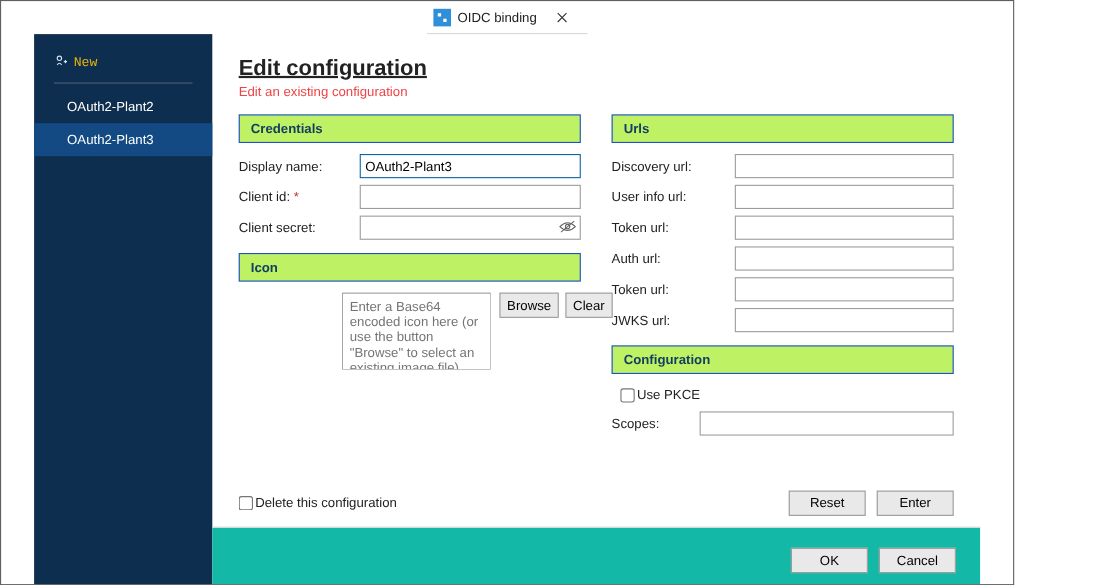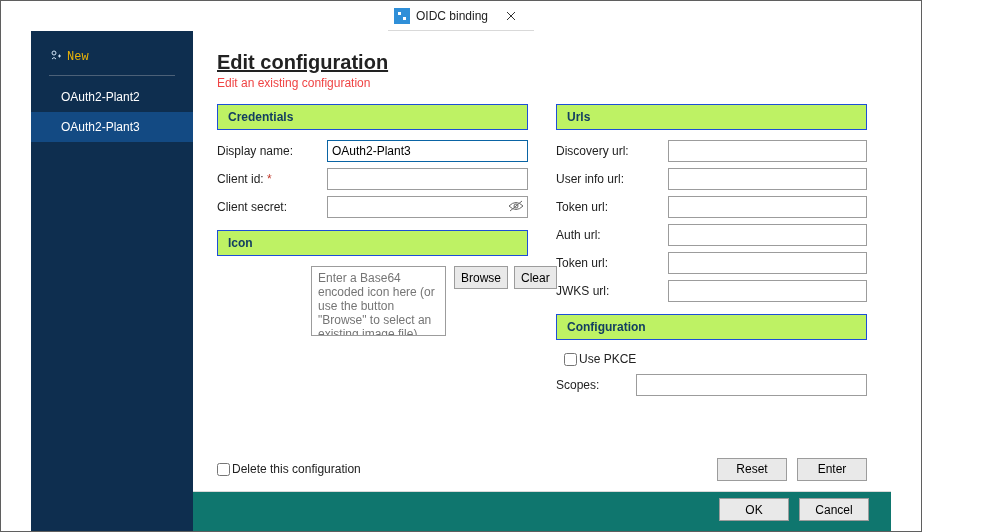--- a/index.html
+++ b/index.html
@@ -33,21 +33,21 @@
   input.text.focused { border-color:#0a64a4; outline:none; }
   .secret-wrap { position:relative; }
   .eye-icon { position:absolute; right:4px; top:50%; transform:translateY(-50%); color:#666; font-size:14px; pointer-events:auto; cursor:default; }
 
   .icon-row { display:grid; grid-template-columns:86px 1fr 74px; gap:8px; align-items:flex-start; }
   .icon-textarea { width:100%; height:70px; border:1px solid #9c9c9c; padding:4px 6px; font-family:inherit; font-size:12px; resize:none; color:#888; }
   .btn-col { display:flex; flex-direction:row; gap:6px; }
   button.std { height:23px; width:70px; border:1px solid #9c9c9c; background:#e9e9e9; font-family:inherit; font-size:12px; cursor:default; }
   .action-bar { display:flex; align-items:center; padding:0 24px 8px 24px; height:36px; }
   .action-bar .spacer { flex:1; }
-  .footer-bar { display:flex; justify-content:flex-end; gap:10px; padding:6px 22px 10px 22px; border-top:1px solid #d9d9d9; background:#0f766e; }
+  .footer-bar { display:flex; justify-content:flex-end; gap:10px; padding:18px 22px 10px 22px; border-top:1px solid #d9d9d9; background:#14b8a6; }
   .checkbox-row { display:flex; align-items:center; gap:2px; }
   input[type=checkbox] { width:13px; height:13px; margin:0; }
 </style>
 </head>
 <body>
 
 <div class="window">
 
   <div class="titlebar">
     <span class="app-icon">

